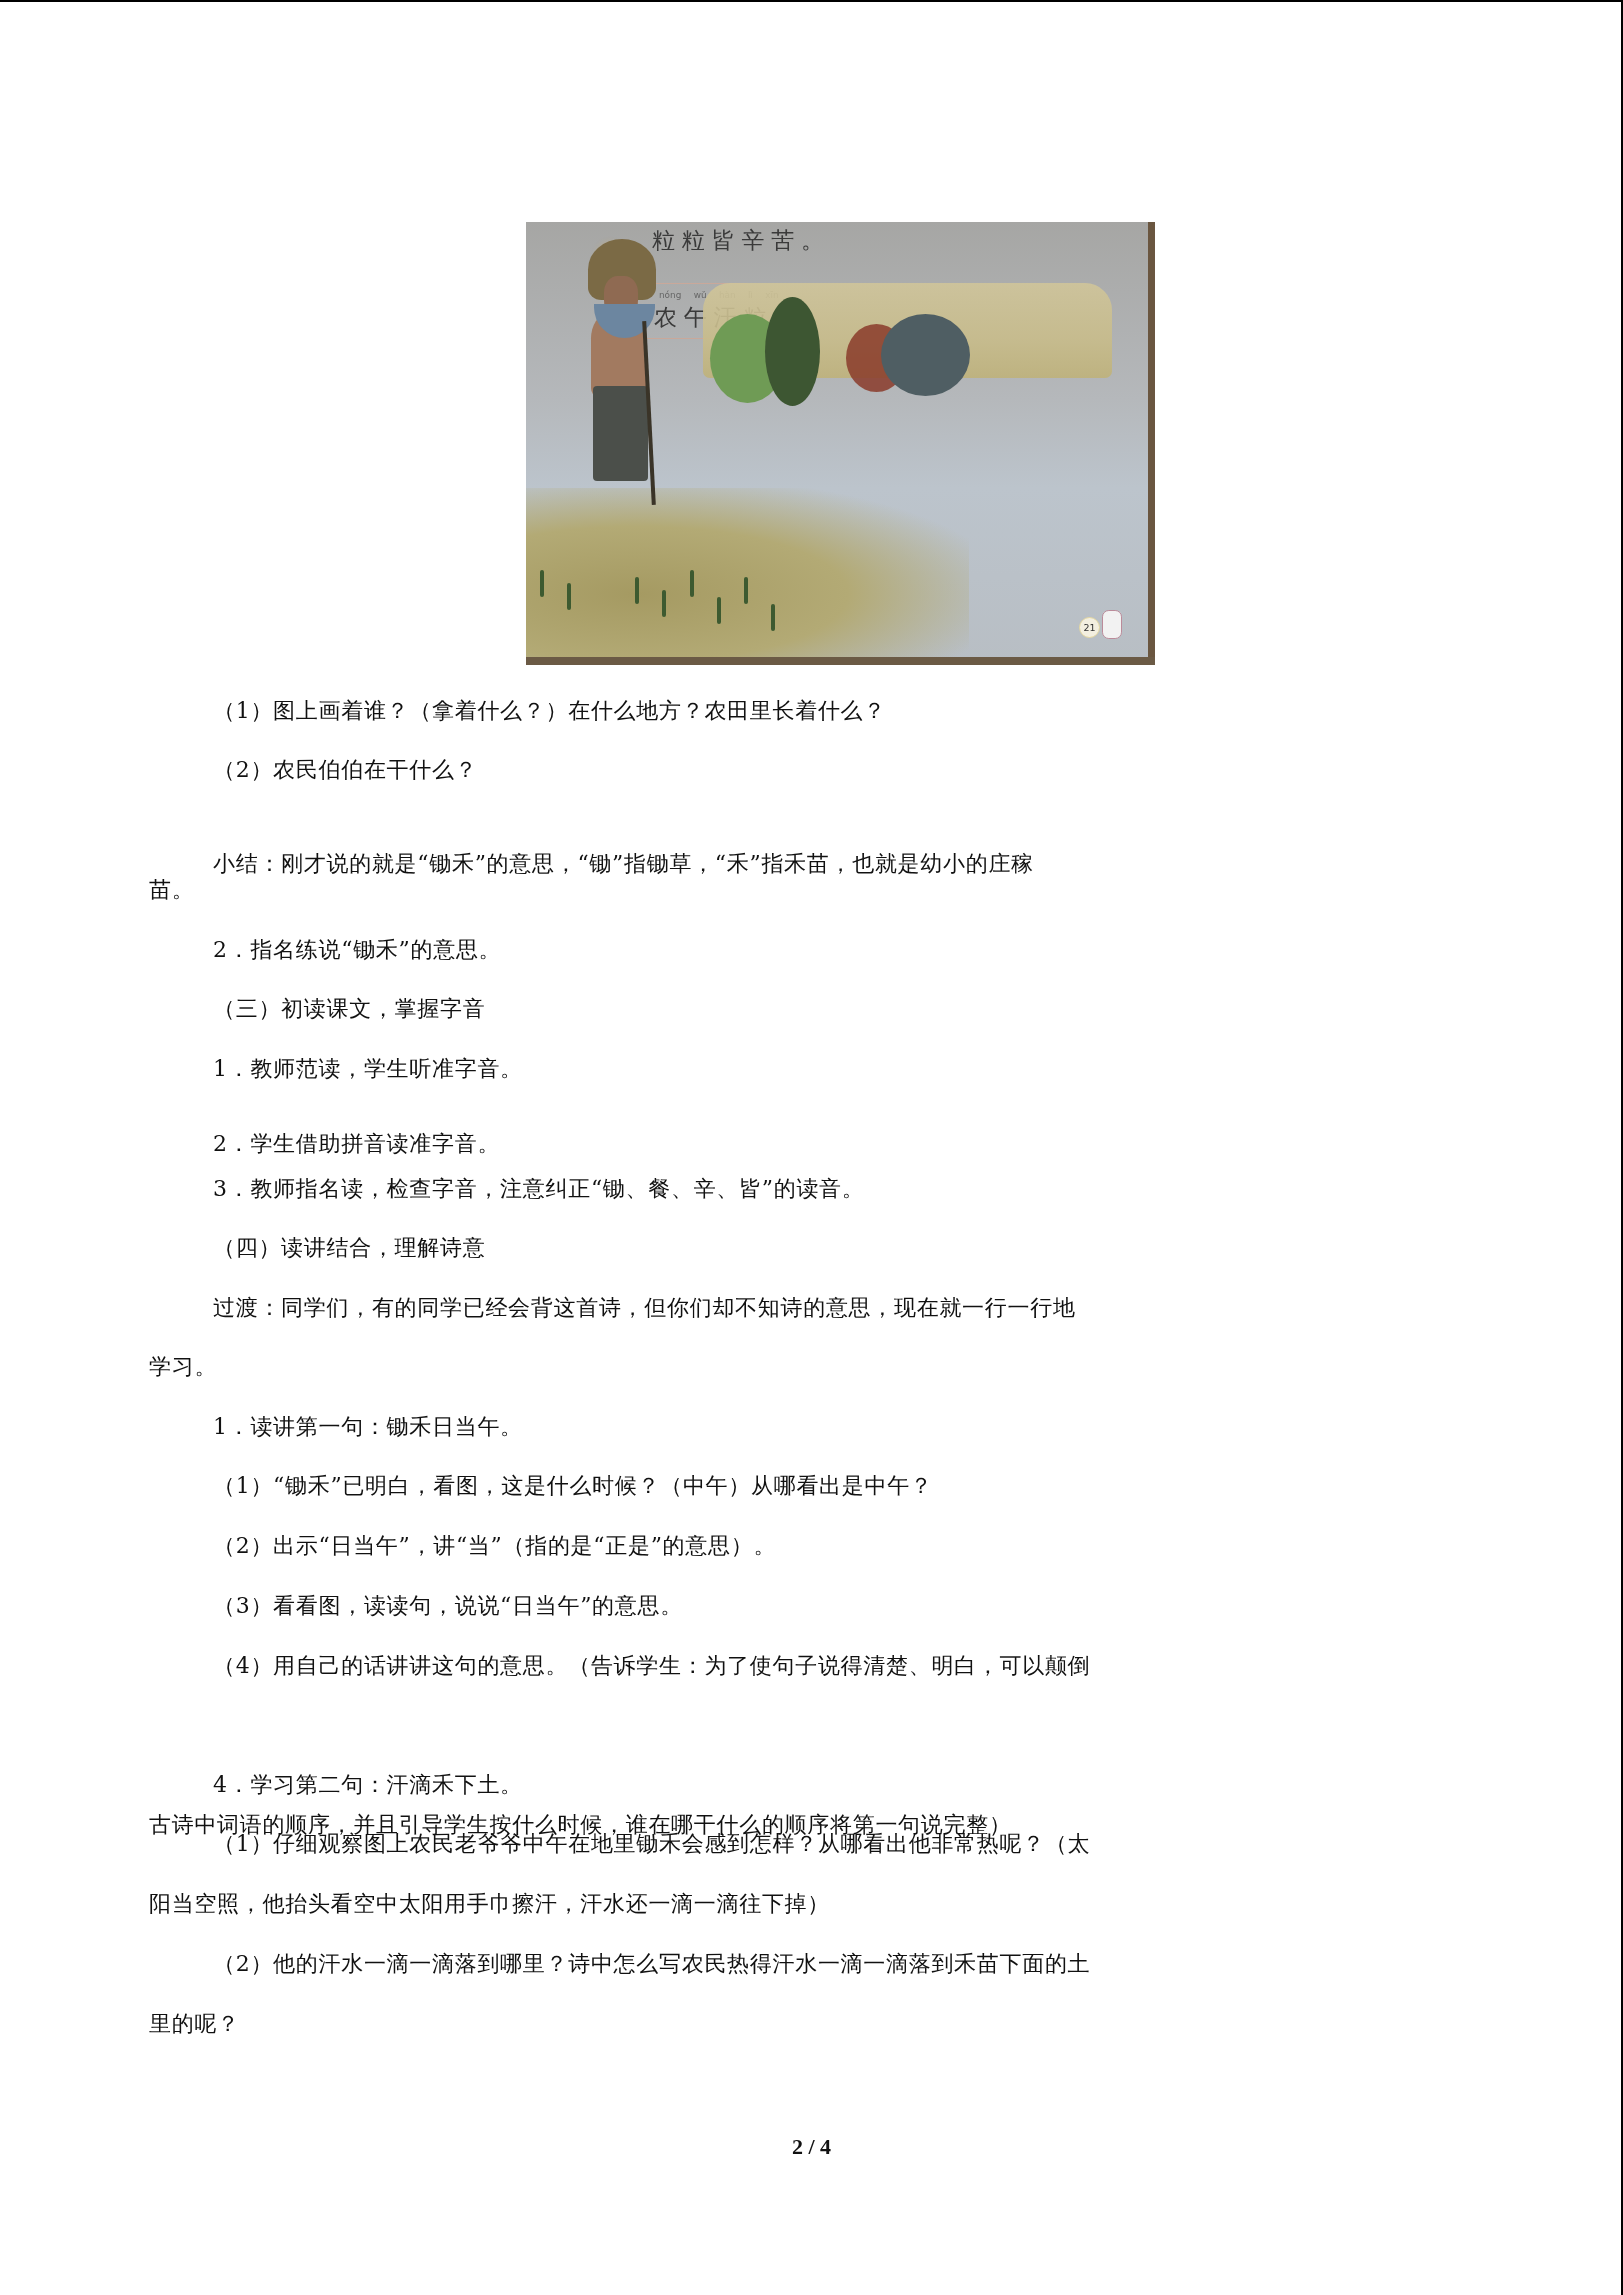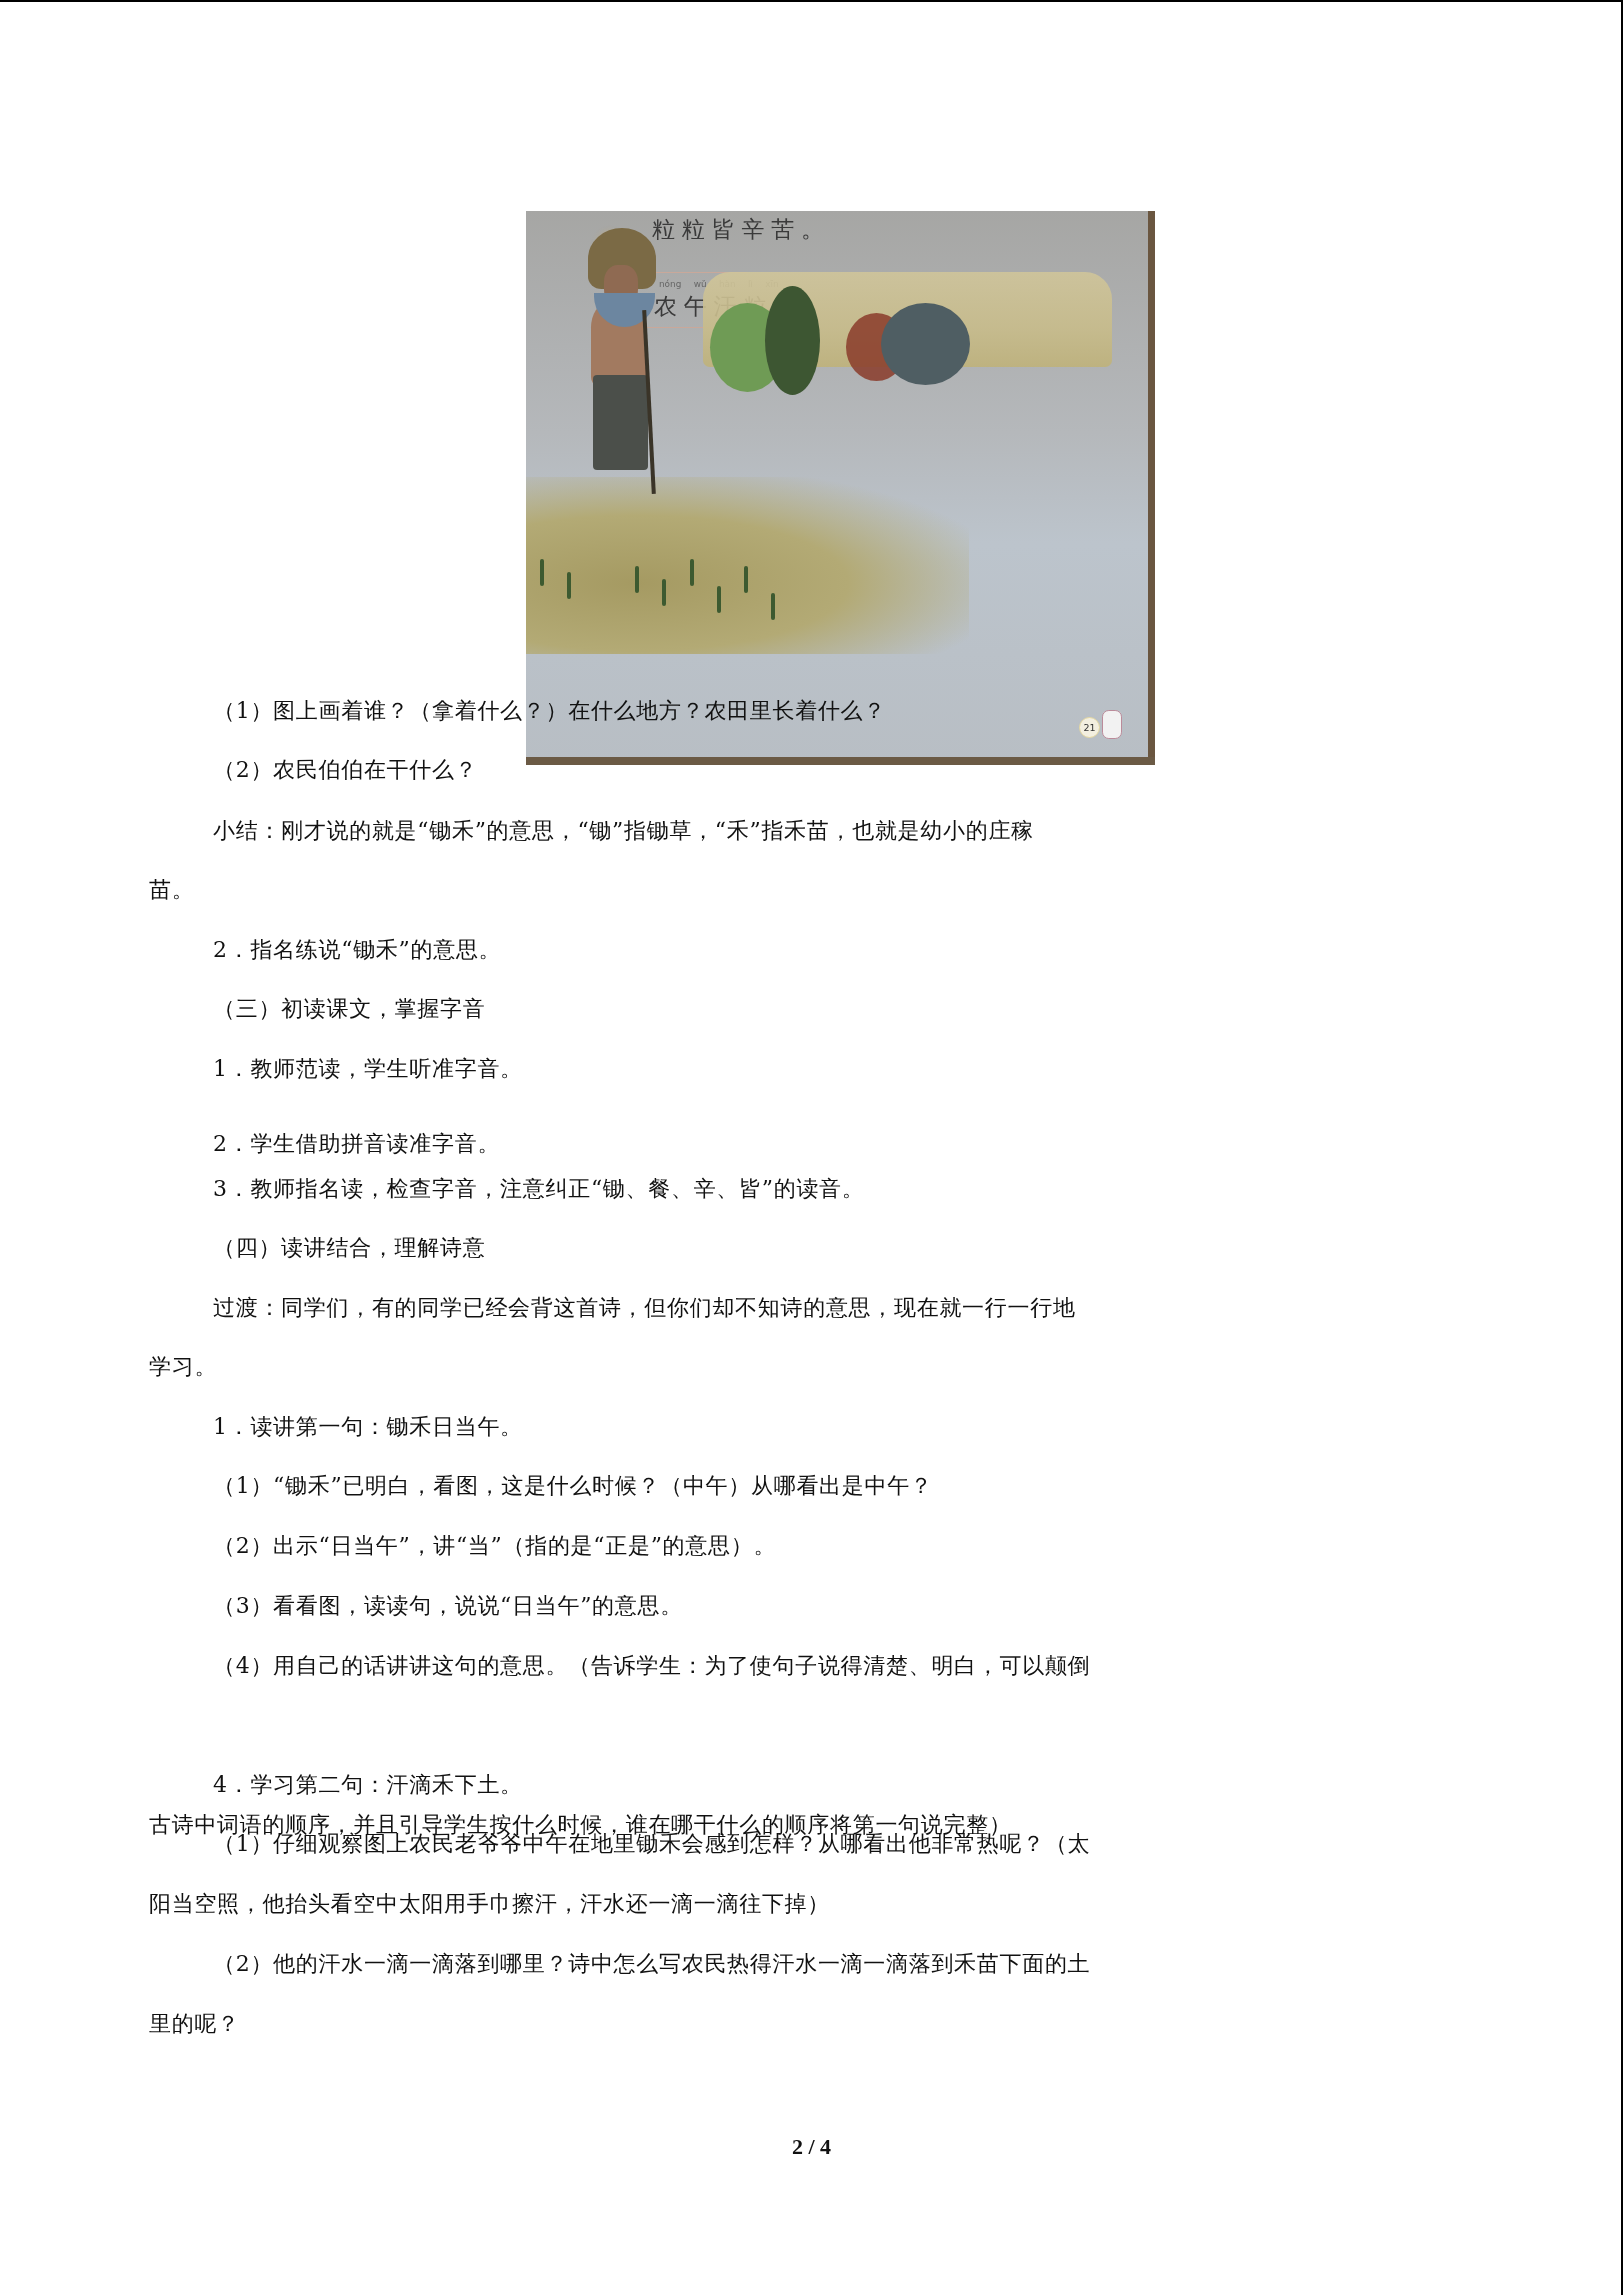--- a/index.html
+++ b/index.html
@@ -6,21 +6,21 @@
   body {
     width: 1623px; height: 2295px; position: relative; overflow: hidden;
     background: #ffffff;
     font-family: "DejaVu Serif", "Liberation Serif", serif;
     color: #111;
   }
   .top-border { position: absolute; left: 0; top: 0; width: 1623px; height: 2px; background: #000; }
   .right-border { position: absolute; right: 0; top: 0; width: 2px; height: 2295px; background: #000; }
 
   .figure {
-    position: absolute; left: 526px; top: 211px; width: 629px; height: 554px;
+    position: absolute; left: 526px; top: 222px; width: 629px; height: 443px;
     background: linear-gradient(180deg, #a6a6a4 0%, #b5b8bb 40%, #bcc4cc 60%, #b8bec4 100%);
     overflow: hidden;
   }
   .figure .edge-right { position:absolute; right:0; top:0; width:6.8px; height:100%; background:#6a5640; }
   .figure .edge-bottom { position:absolute; left:0; bottom:0; width:100%; height:8.2px; background:#6b5a45; }
   .sun { position:absolute; left:73px; top:24px; width:22px; height:35px; border-radius:50%;
          background:#e0b050; box-shadow: 0 0 6.8px 2.7px rgba(224,176,80,0.45); }
   .poem-line { position:absolute; font-family: "DejaVu Serif", serif; color:#3a3a3a; letter-spacing:6.8px; }
   .poem-prev { left:126px; top:3.4px; font-size:23px; }
   .pinyin-row { position:absolute; left:133px; top:68px; font-size:8.9px; color:#666; font-family:"DejaVu Sans", sans-serif; word-spacing:9.5px; }
@@ -99,21 +99,21 @@
     <div class="hoe"></div>
   </div>
   <div class="page-badge">21</div>
   <div class="bunny"></div>
   <div class="edge-right"></div>
   <div class="edge-bottom"></div>
 </div>
 
 <div class="p indent" style="top:691px">（1）图上画着谁？（拿着什么？）在什么地方？农田里长着什么？</div>
 <div class="p indent" style="top:750px">（2）农民伯伯在干什么？</div>
-<div class="p indent" style="top:811px">小结：刚才说的就是“锄禾”的意思，“锄”指锄草，“禾”指禾苗，也就是幼小的庄稼</div>
+<div class="p indent" style="top:844px">小结：刚才说的就是“锄禾”的意思，“锄”指锄草，“禾”指禾苗，也就是幼小的庄稼</div>
 <div class="p flush" style="top:870px">苗。</div>
 <div class="p indent" style="top:930px">2．指名练说“锄禾”的意思。</div>
 <div class="p indent" style="top:989px">（三）初读课文，掌握字音</div>
 <div class="p indent" style="top:1049px">1．教师范读，学生听准字音。</div>
 <div class="p indent" style="top:1124px">2．学生借助拼音读准字音。</div>
 <div class="p indent" style="top:1169px">3．教师指名读，检查字音，注意纠正“锄、餐、辛、皆”的读音。</div>
 <div class="p indent" style="top:1228px">（四）读讲结合，理解诗意</div>
 <div class="p indent" style="top:1288px">过渡：同学们，有的同学已经会背这首诗，但你们却不知诗的意思，现在就一行一行地</div>
 <div class="p flush" style="top:1347px">学习。</div>
 <div class="p indent" style="top:1407px">1．读讲第一句：锄禾日当午。</div>

